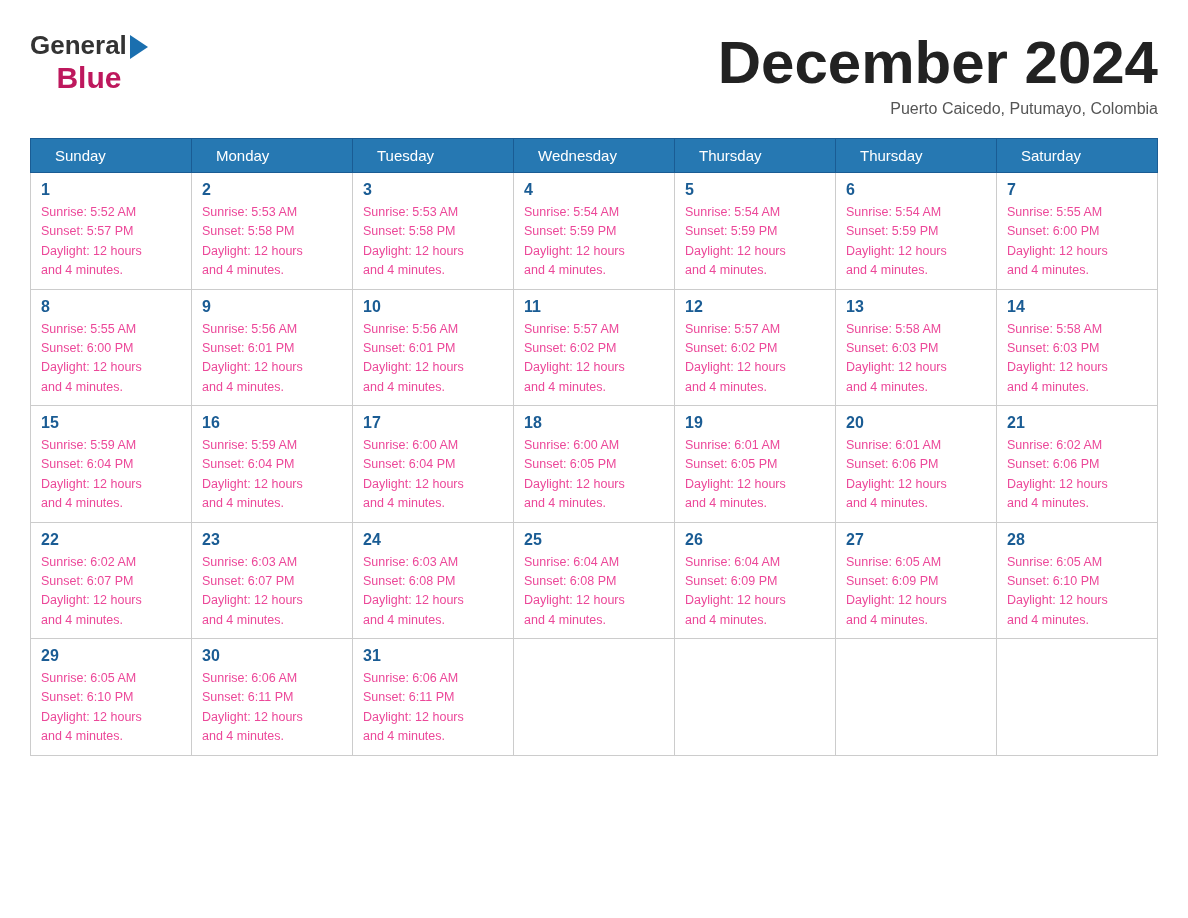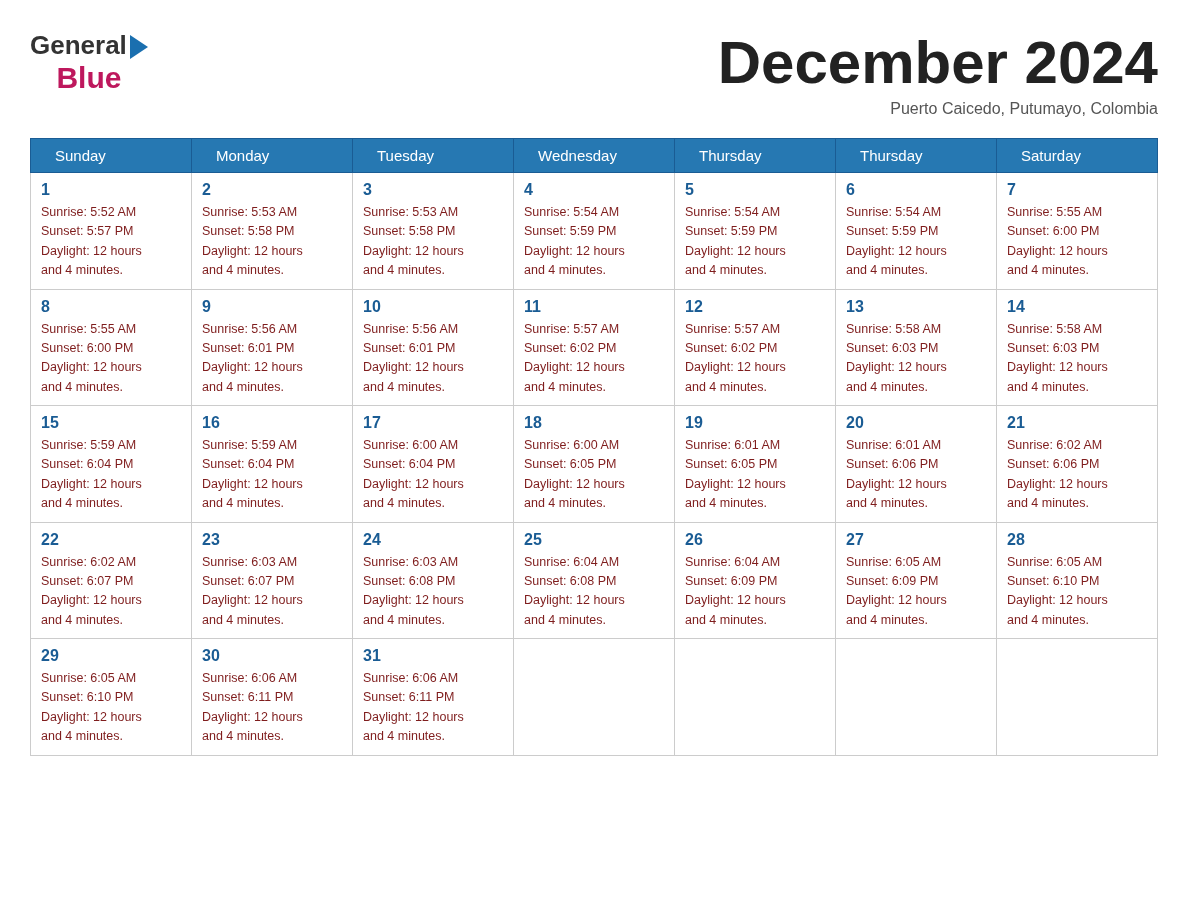--- a/index.html
+++ b/index.html
@@ -66,21 +66,21 @@
     .day-number {
       font-size: 16px;
       font-weight: bold;
       color: #1a5c94;
       display: block;
       margin-bottom: 4px;
     }
     .day-info {
       font-size: 12.5px;
       line-height: 1.55;
-      color: #7f1d1d;
+      color: #ec4899;
     }
     .empty-cell {
       background: #fff;
     }
     .logo-wrapper {
       display: flex;
       flex-direction: column;
       align-items: center;
     }
     .logo-line1 {

